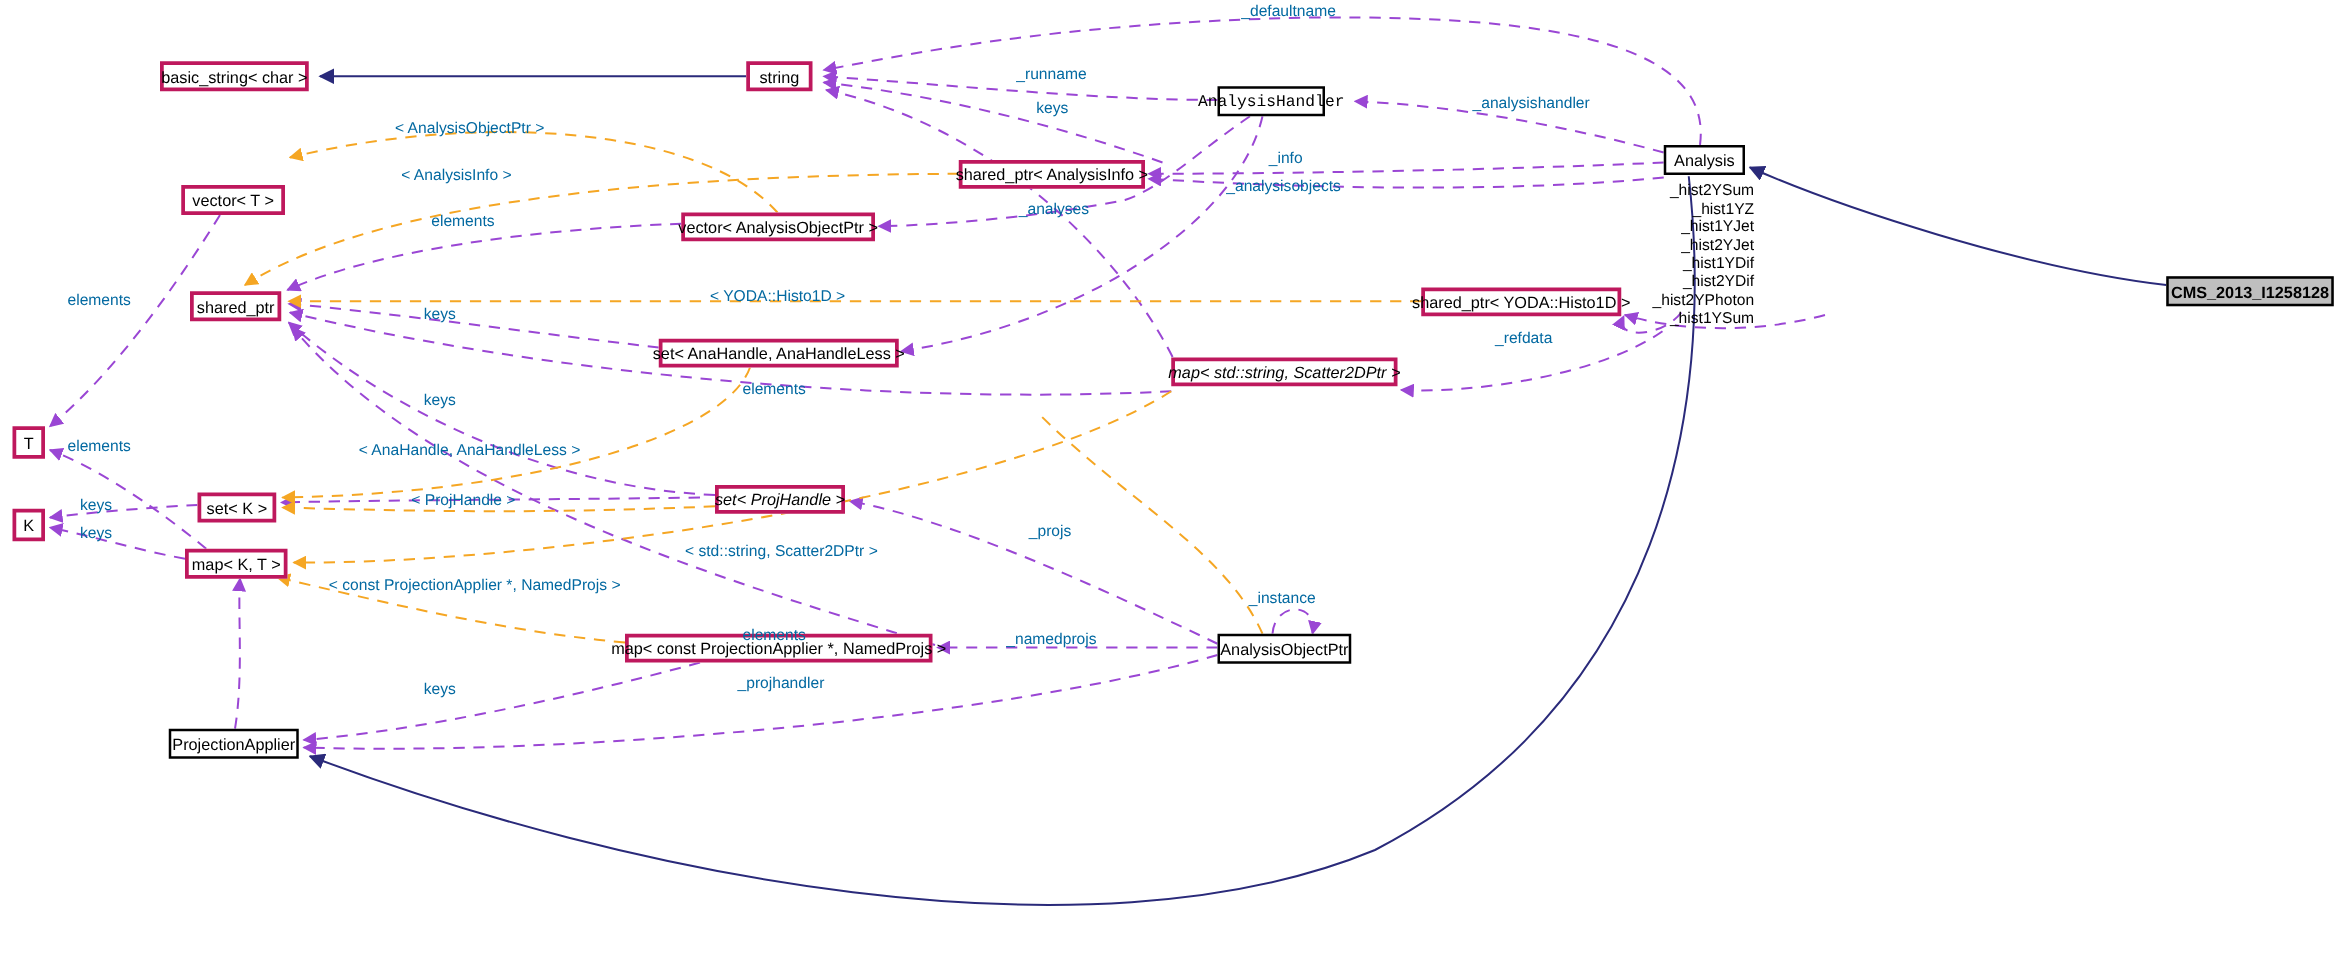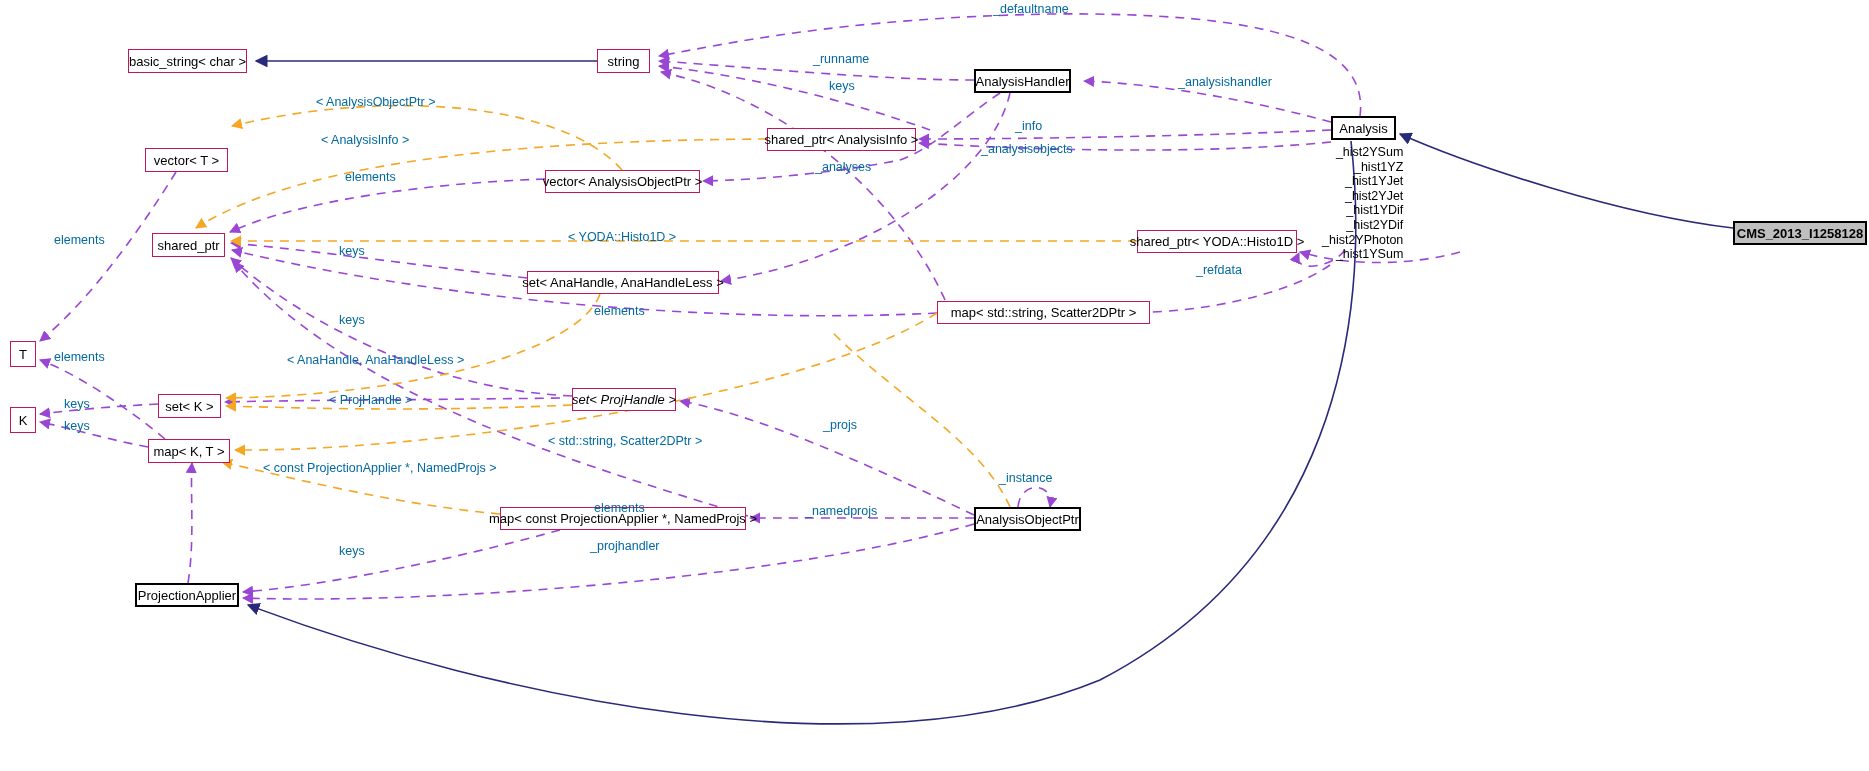--- a/index.html
+++ b/index.html
@@ -26,21 +26,21 @@
   .node {
     position: absolute;
     box-sizing: border-box;
     display: flex;
     align-items: center;
     justify-content: center;
     white-space: nowrap;
     font-size: 13px;
     color: #000000;
     background: #ffffff;
-    border: 1px solid #be185d;
+    border: 3px solid #be185d;
     line-height: 1;
     padding: 0 6px;
   }
   .node.bold-border {
     border: 2px solid #000000;
   }
   .node.highlight {
     border: 2px solid #000000;
     background: #bfbfbf;
     font-weight: bold;
@@ -163,39 +163,39 @@
       <path d="M 500 514 C 400 505 300 480 222 462" marker-end="url(#arrow-tmpl)"></path>
 
       <path d="M 1010 507 C 980 440 900 400 830 330"></path>
     </g>
   </svg>
 
   <div class="node" style="left:128px;top:49px;width:119px;height:24px;">basic_string&lt; char &gt;</div>
 
   <div class="node" style="left:597px;top:49px;width:53px;height:24px;text-align:right;">string</div>
 
-  <div class="node bold-border" style="left:974px;top:69px;width:97px;height:24px;">AnalysisHandler</div>
+  <div class="node bold-border" style="left:974px;top:69px;width:86px;height:24px;font-family:Liberation Mono, monospace;">AnalysisHandler</div>
 
   <div class="node bold-border" style="left:1331px;top:116px;width:65px;height:24px;">Analysis</div>
 
   <div class="node" style="left:145px;top:148px;width:83px;height:24px;">vector&lt; T &gt;</div>
 
   <div class="node" style="left:767px;top:128px;width:149px;height:23px;">shared_ptr&lt; AnalysisInfo &gt;</div>
 
   <div class="node" style="left:545px;top:170px;width:155px;height:23px;">vector&lt; AnalysisObjectPtr &gt;</div>
 
   <div class="node highlight" style="left:1733px;top:221px;width:134px;height:24px;">CMS_2013_I1258128</div>
 
   <div class="node" style="left:152px;top:233px;width:73px;height:24px;">shared_ptr</div>
 
   <div class="node" style="left:1137px;top:230px;width:160px;height:23px;">shared_ptr&lt; YODA::Histo1D &gt;</div>
 
   <div class="node" style="left:527px;top:271px;width:192px;height:23px;">set&lt; AnaHandle, AnaHandleLess &gt;</div>
 
-  <div class="node" style="left:937px;top:301px;width:213px;height:23px;">map&lt; std::string, Scatter2DPtr &gt;</div>
+  <div class="node" style="left:937px;top:286px;width:181px;height:23px;font-style:italic;">map&lt; std::string, Scatter2DPtr &gt;</div>
 
   <div class="node" style="left:10px;top:341px;width:26px;height:26px;">T</div>
 
   <div class="node" style="left:158px;top:394px;width:63px;height:24px;">set&lt; K &gt;</div>
 
   <div class="node" style="left:572px;top:388px;width:104px;height:23px;font-style:italic;">set&lt; ProjHandle &gt;</div>
 
   <div class="node" style="left:10px;top:407px;width:26px;height:26px;">K</div>
 
   <div class="node" style="left:148px;top:439px;width:82px;height:24px;text-align:center;">map&lt; K, T &gt;</div>

